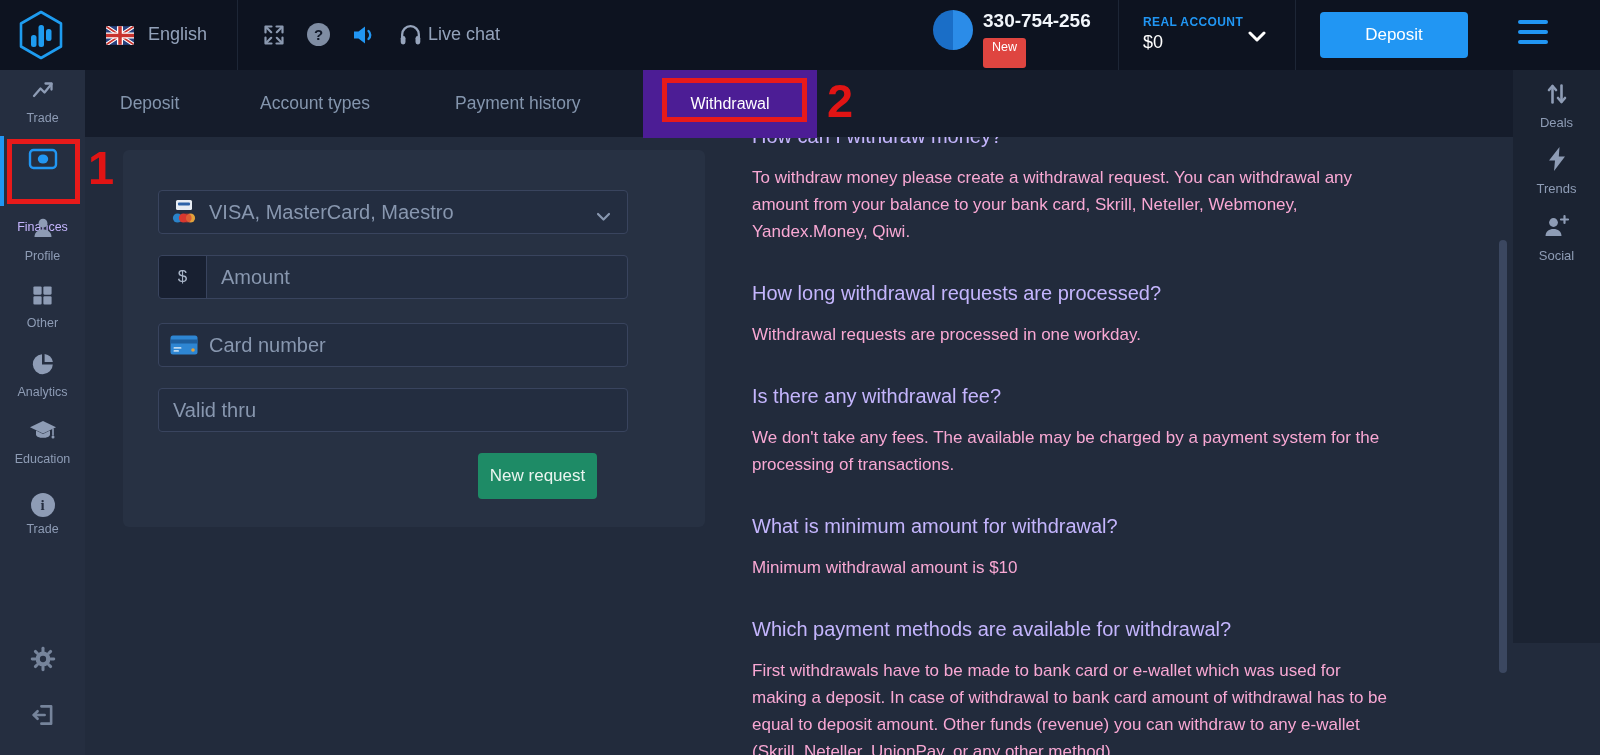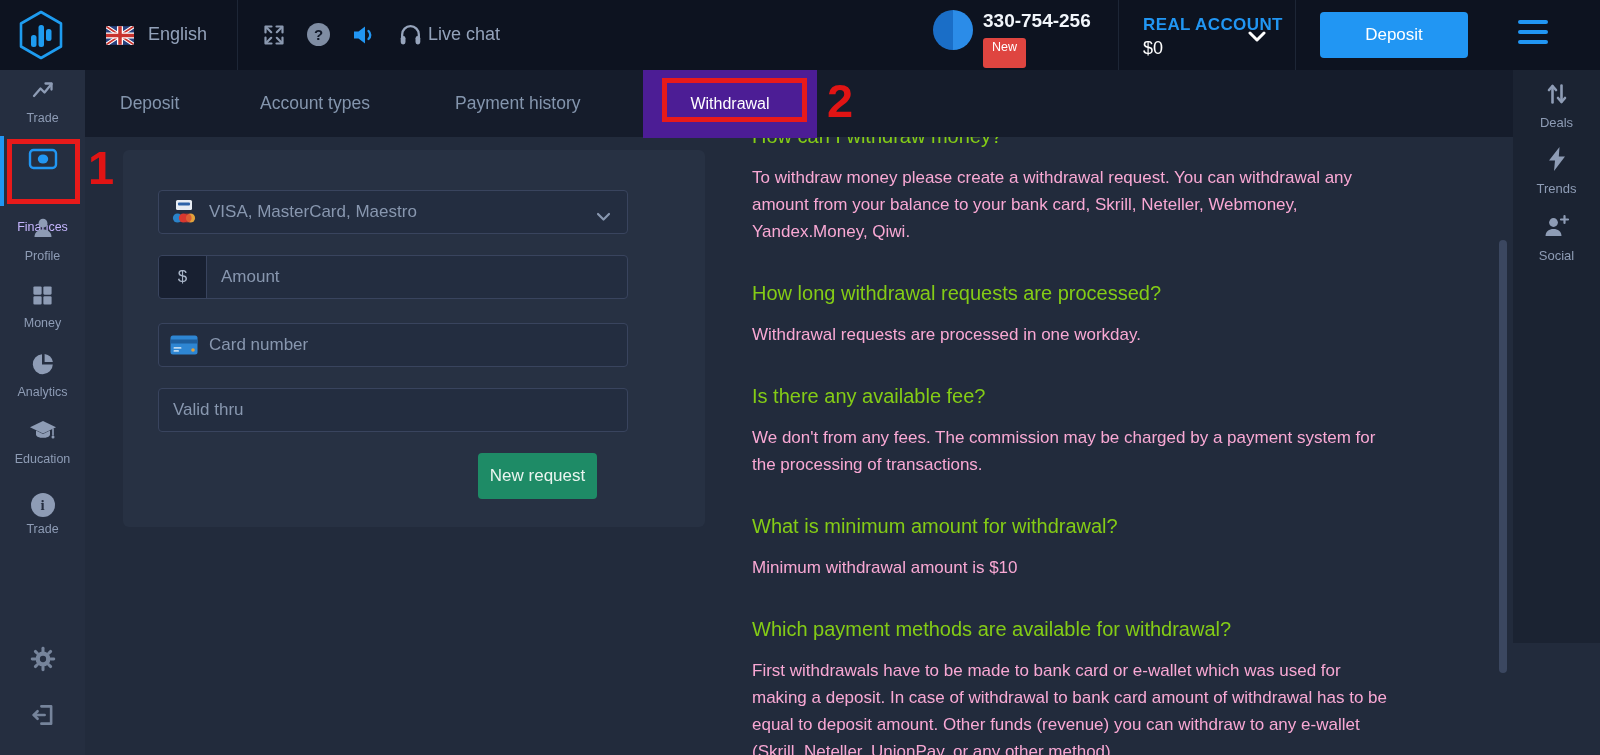--- a/index.html
+++ b/index.html
@@ -20,21 +20,21 @@
   .qmark { position:absolute; left:307px; top:23px; width:23px; height:23px; border-radius:50%;
            background:#7f8da3; color:#101828; font-weight:bold; font-size:15px;
            display:flex; align-items:center; justify-content:center; cursor:pointer; }
   .livechat { position:absolute; left:428px; top:24px; font-size:18px; color:#93a2ba; cursor:pointer; }
   .avatar { position:absolute; left:933px; top:10px; width:40px; height:40px; border-radius:50%;
             background:linear-gradient(90deg,#1a6ec7 50%, #2b8ce8 50%); cursor:pointer; }
   .acc-id { position:absolute; left:983px; top:10px; font-size:19px; font-weight:bold; color:#f2f6fb; }
   .new-badge { position:absolute; left:983px; top:38px; background:#df4540; color:#fff;
                font-size:12.5px; padding:2px 9px 14px; border-radius:3px; }
   .real-acc { position:absolute; left:1143px; top:15px; cursor:pointer; }
-  .real-acc .t1 { font-size:17px; color:#2196f3; letter-spacing:.4px; font-weight:bold; }
+  .real-acc .t1 { font-size:12px; color:#2196f3; letter-spacing:.4px; font-weight:bold; }
   .real-acc .t2 { font-size:18px; color:#fff; margin-top:3px; }
   .acc-chevron { position:absolute; left:1248px; top:28px; cursor:pointer; }
   .deposit-btn { position:absolute; left:1320px; top:12px; width:148px; height:46px; background:#2196f3;
                  border:none; border-radius:4px; color:#fff; font-size:17px;
                  font-family:"Liberation Sans",sans-serif; cursor:pointer; }
   .burger { position:absolute; left:1518px; top:20px; width:30px; height:28px; cursor:pointer; }
   .burger i { display:block; height:4px; border-radius:2px; background:#2196f3; margin-bottom:6px; }
 
   
   .sidebar-l { position:absolute; left:0; top:70px; width:85px; height:685px; background:#252e40; z-index:30; }
@@ -55,33 +55,33 @@
   .active-tab { position:absolute; left:558px; top:0; width:174px; height:68px; background:#4c1d95; z-index:3;
                 display:flex; align-items:center; justify-content:center; cursor:pointer; }
   .active-tab span { color:#fff; font-size:16px; }
 
   
   .card { position:absolute; left:38px; top:80px; width:582px; height:377px; background:#273143;
           border-radius:6px; z-index:4; }
   .field { position:absolute; left:35px; width:470px; height:44px; background:#232d40;
            border:1px solid #39445e; border-radius:4px; display:flex; align-items:center; overflow:hidden; }
   .field .icon-box { width:50px; height:100%; display:flex; align-items:center; justify-content:center; flex:none; }
-  .field .ph { color:#8897af; font-size:17px; }
+  .field .ph { color:#8897af; font-size:20px; }
   .prefix-box { width:48px; height:100%; display:flex; align-items:center; justify-content:center;
                 background:rgba(9,14,26,.38); border-right:1px solid #39445e; color:#aab6c9;
                 font-size:17px; flex:none; margin-right:14px; }
   .pad-left { padding-left:14px; }
   .sel-chevron { position:absolute; right:16px; top:17px; }
   .green-btn { position:absolute; left:355px; top:303px; width:119px; height:46px; background:#1e8b66;
                border:none; border-radius:4px; color:#eaf5f0; font-size:17px;
                font-family:"Liberation Sans",sans-serif; cursor:pointer; }
 
   
   .faq { position:absolute; left:667px; top:52px; width:645px; z-index:1; }
-  .faq h2 { font-size:20px; line-height:28px; font-weight:normal; color:#84cc16; margin:34px 0 14px; }
+  .faq h2 { font-size:20px; line-height:28px; font-weight:normal; color:#c4b5fd; margin:34px 0 14px; }
   .faq .blk:first-child h2 { margin-top:0; }
   .faq p { font-size:17px; line-height:27px; color:#f9a8d4; }
 
   .scroll-thumb { position:absolute; left:1414px; top:170px; width:8px; height:433px;
                   border-radius:4px; background:#3b4760; z-index:5; cursor:pointer; }
 
   
   .anno-box { position:absolute; border:5px solid #e81a1a; z-index:60; pointer-events:none; }
   .anno-num { position:absolute; color:#e11414; font-size:47px; font-weight:bold; z-index:60;
               pointer-events:none; line-height:1; }
@@ -193,21 +193,21 @@
       </svg>
       <span class="lbl">Profile</span>
     </div>
     <div class="nav-item" style="top:214px">
       <svg width="23" height="23" viewBox="0 0 24 24" fill="#8e9cb5">
         <rect x="2.5" y="2.5" width="8.6" height="8.6" rx="1.2"></rect>
           <rect x="12.9" y="2.5" width="8.6" height="8.6" rx="1.2"></rect>
         <rect x="2.5" y="12.9" width="8.6" height="8.6" rx="1.2"></rect>
           <rect x="12.9" y="12.9" width="8.6" height="8.6" rx="1.2"></rect>
       </svg>
-      <span class="lbl">Money</span>
+      <span class="lbl">Other</span>
     </div>
     <div class="nav-item" style="top:282px">
       <svg width="24" height="24" viewBox="0 0 24 24" fill="#8e9cb5">
         <path d="M11 2.2 A10 10 0 1 0 21.8 12.5 L11 12.5 Z"></path>
         <path d="M13.6 2 A10 10 0 0 1 21.9 10 L13.6 10 Z"></path>
       </svg>
       <span class="lbl">Analytics</span>
     </div>
     <div class="nav-item" style="top:349px">
       <svg width="28" height="24" viewBox="0 0 28 24" fill="#8e9cb5">
@@ -254,22 +254,22 @@
     <div class="faq">
       <div class="blk">
         <h2>How can I withdraw money?</h2>
         <p>To withdraw money please create a withdrawal request. You can withdrawal any amount from your balance to your bank card, Skrill, Neteller, Webmoney, Yandex.Money, Qiwi.</p>
       </div>
       <div class="blk">
         <h2>How long withdrawal requests are processed?</h2>
         <p>Withdrawal requests are processed in one workday.</p>
       </div>
       <div class="blk">
-        <h2>Is there any available fee?</h2>
-        <p>We don't from any fees. The commission may be charged by a payment system for the processing of transactions.</p>
+        <h2>Is there any withdrawal fee?</h2>
+        <p>We don't take any fees. The available may be charged by a payment system for the processing of transactions.</p>
       </div>
       <div class="blk">
         <h2>What is minimum amount for withdrawal?</h2>
         <p>Minimum withdrawal amount is $10</p>
       </div>
       <div class="blk">
         <h2>Which payment methods are available for withdrawal?</h2>
         <p>First withdrawals have to be made to bank card or e-wallet which was used for making a deposit. In case of withdrawal to bank card amount of withdrawal has to be equal to deposit amount. Other funds (revenue) you can withdraw to any e-wallet (Skrill, Neteller, UnionPay, or any other method).</p>
       </div>
     </div>

